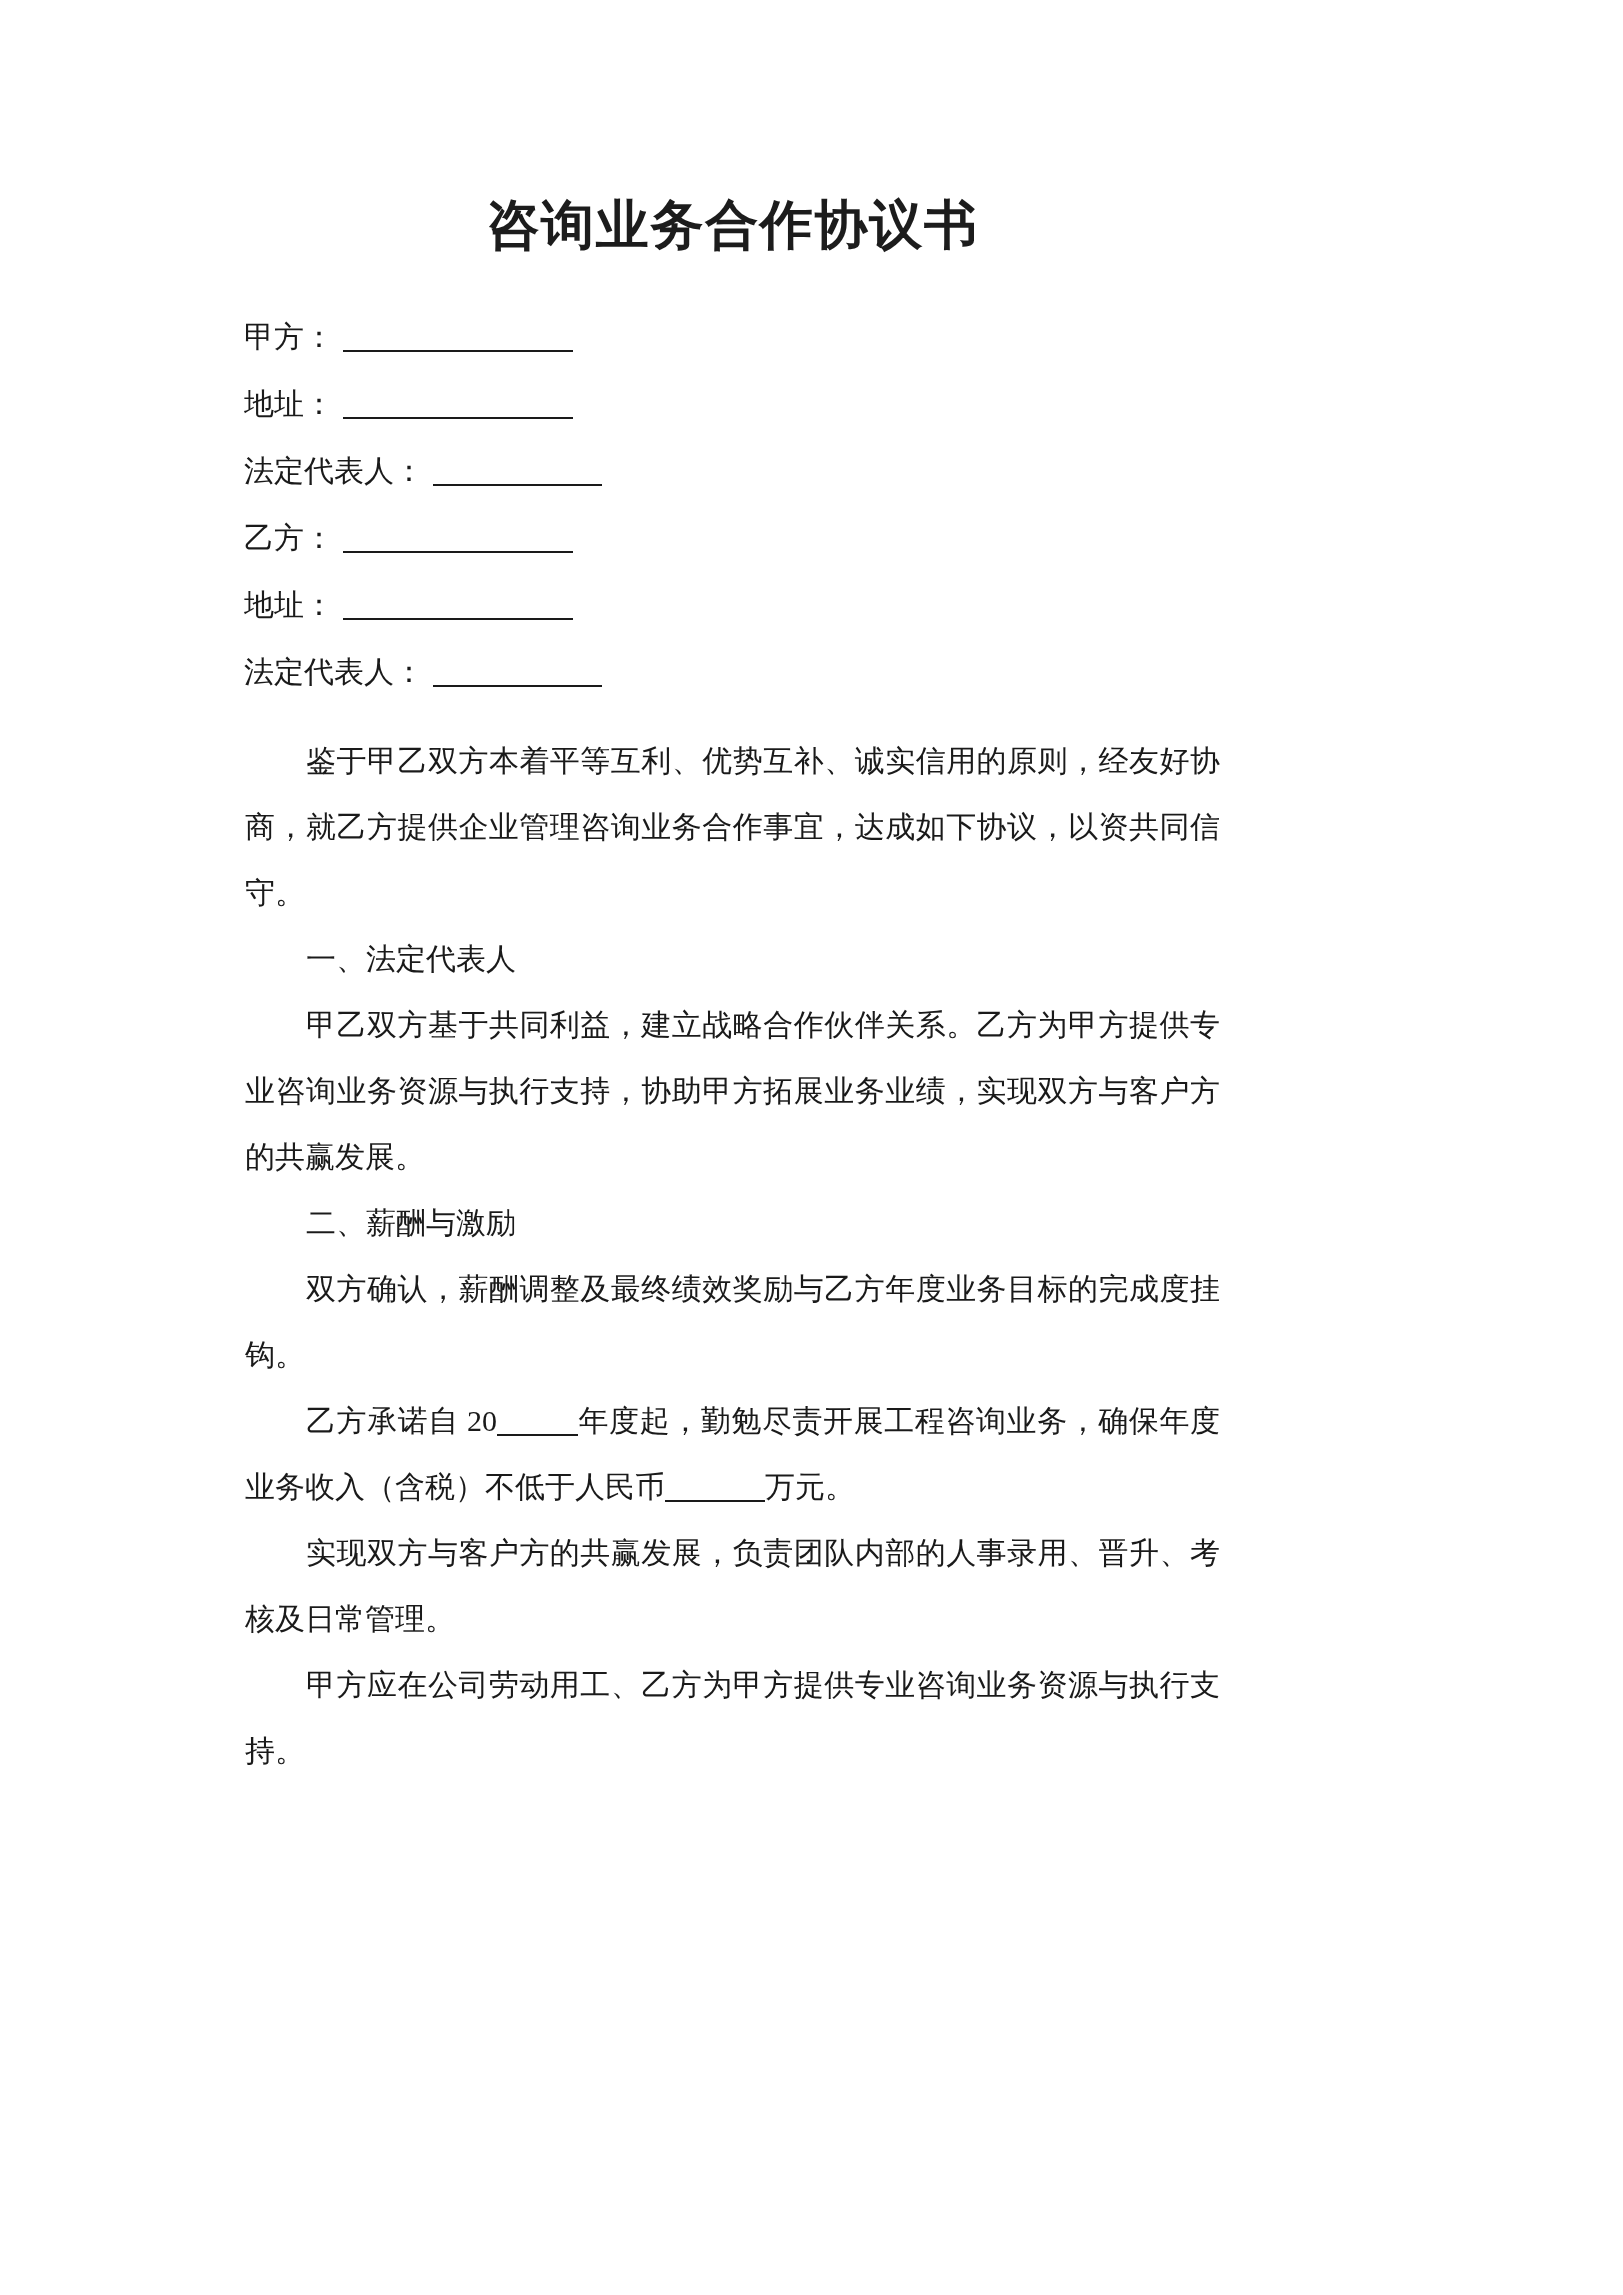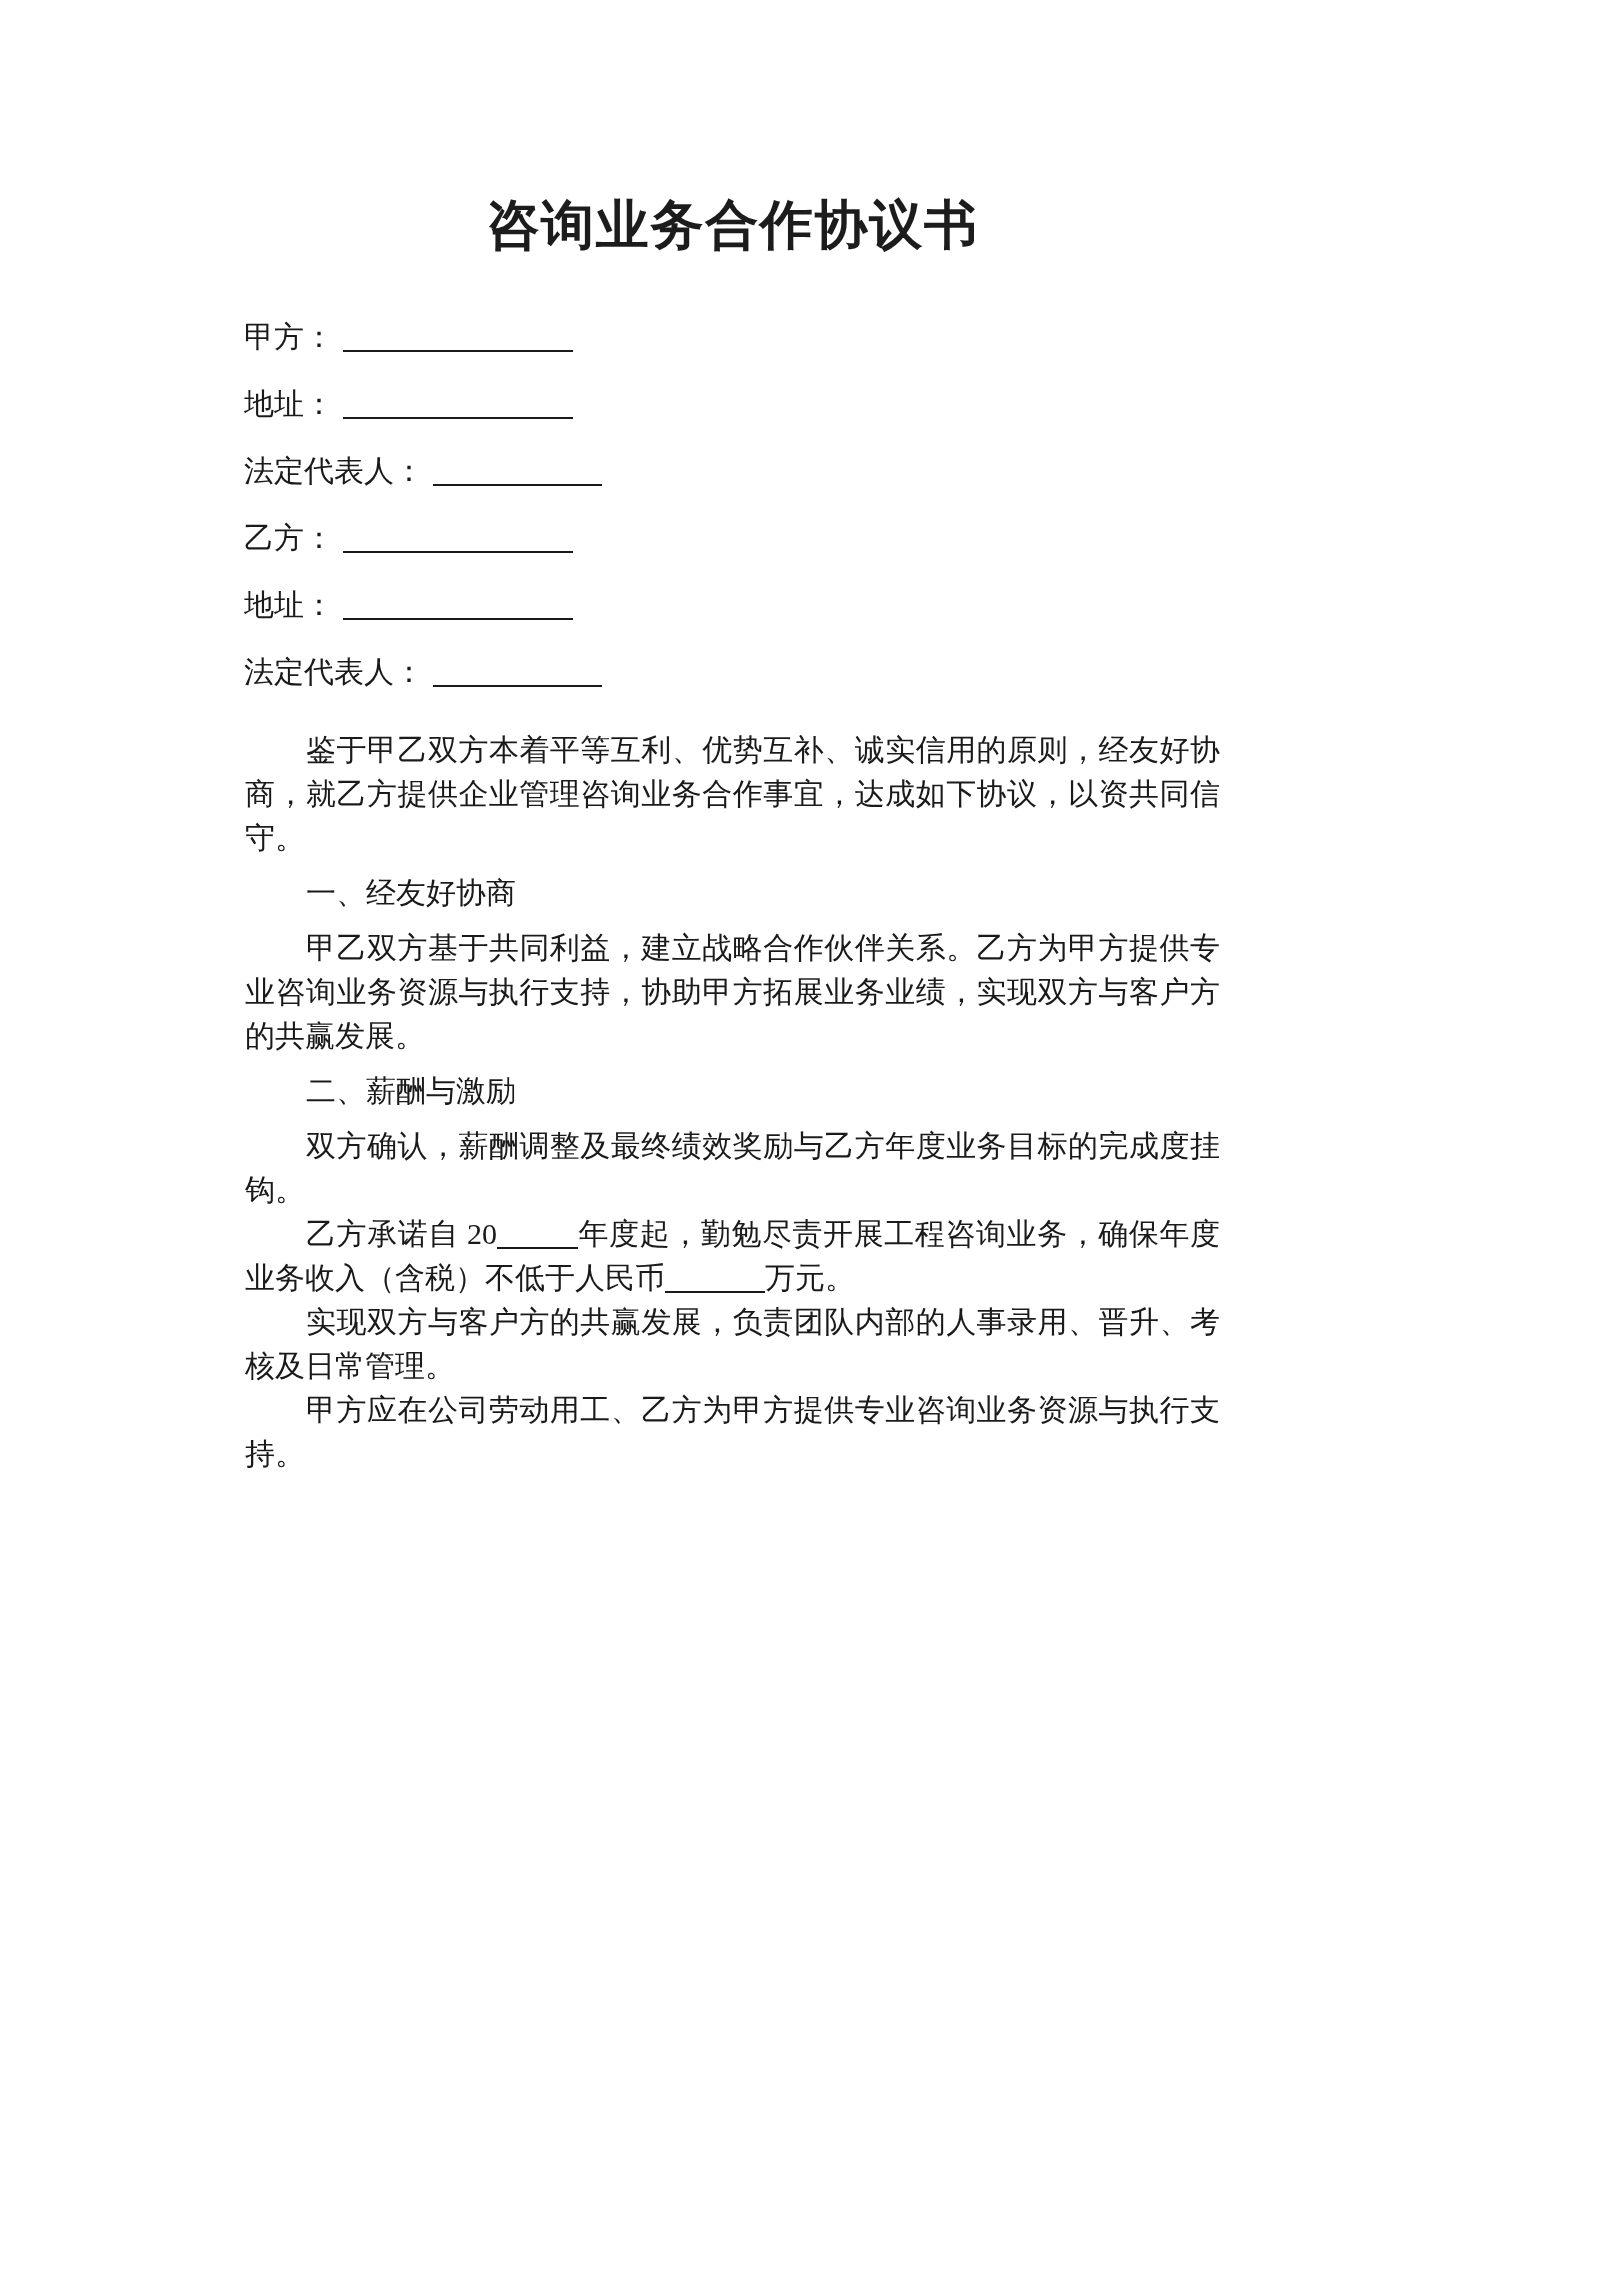--- a/index.html
+++ b/index.html
@@ -66,21 +66,21 @@
   .blank-short { width: 169px; }
 
   
   .body-area {
     padding-top: 39px;
   }
   p.para {
     margin: 0;
     padding: 0 245px 0 245px;
     font-size: 30px;
-    line-height: 44px;
+    line-height: 66px;
     text-align: justify;
     text-align-last: left;
     text-justify: inter-ideograph;
     color: #1a1a1a;
     text-indent: 61px;
   }
   h2.section-heading {
     margin: 0;
     padding: 0 245px 0 245px;
     font-size: 30px;
@@ -131,21 +131,21 @@
       <div class="party-line">
         <span class="party-label">法定代表人：</span><span class="blank blank-short"></span>
       </div>
 
     </div>
 
     <div class="body-area">
 
       <p class="para">鉴于甲乙双方本着平等互利、优势互补、诚实信用的原则，经友好协商，就乙方提供企业管理咨询业务合作事宜，达成如下协议，以资共同信守。</p>
 
-      <h2 class="section-heading">一、经友好协商</h2>
+      <h2 class="section-heading">一、法定代表人</h2>
       <p class="para">甲乙双方基于共同利益，建立战略合作伙伴关系。乙方为甲方提供专业咨询业务资源与执行支持，协助甲方拓展业务业绩，实现双方与客户方的共赢发展。</p>
 
       <h2 class="section-heading">二、薪酬与激励</h2>
       <p class="para">双方确认，薪酬调整及最终绩效奖励与乙方年度业务目标的完成度挂钩。</p>
 
       <p class="para"><span>乙方承诺自 20</span><span class="inline-blank narrow"></span><span>年度起，勤勉尽责开展工程咨询业务，确保年度业务收入（含税）不低于人民币</span><span class="inline-blank"></span><span>万元。</span></p>
 
       <p class="para">实现双方与客户方的共赢发展，负责团队内部的人事录用、晋升、考核及日常管理。</p>
       <p class="para">甲方应在公司劳动用工、乙方为甲方提供专业咨询业务资源与执行支持。</p>
 

